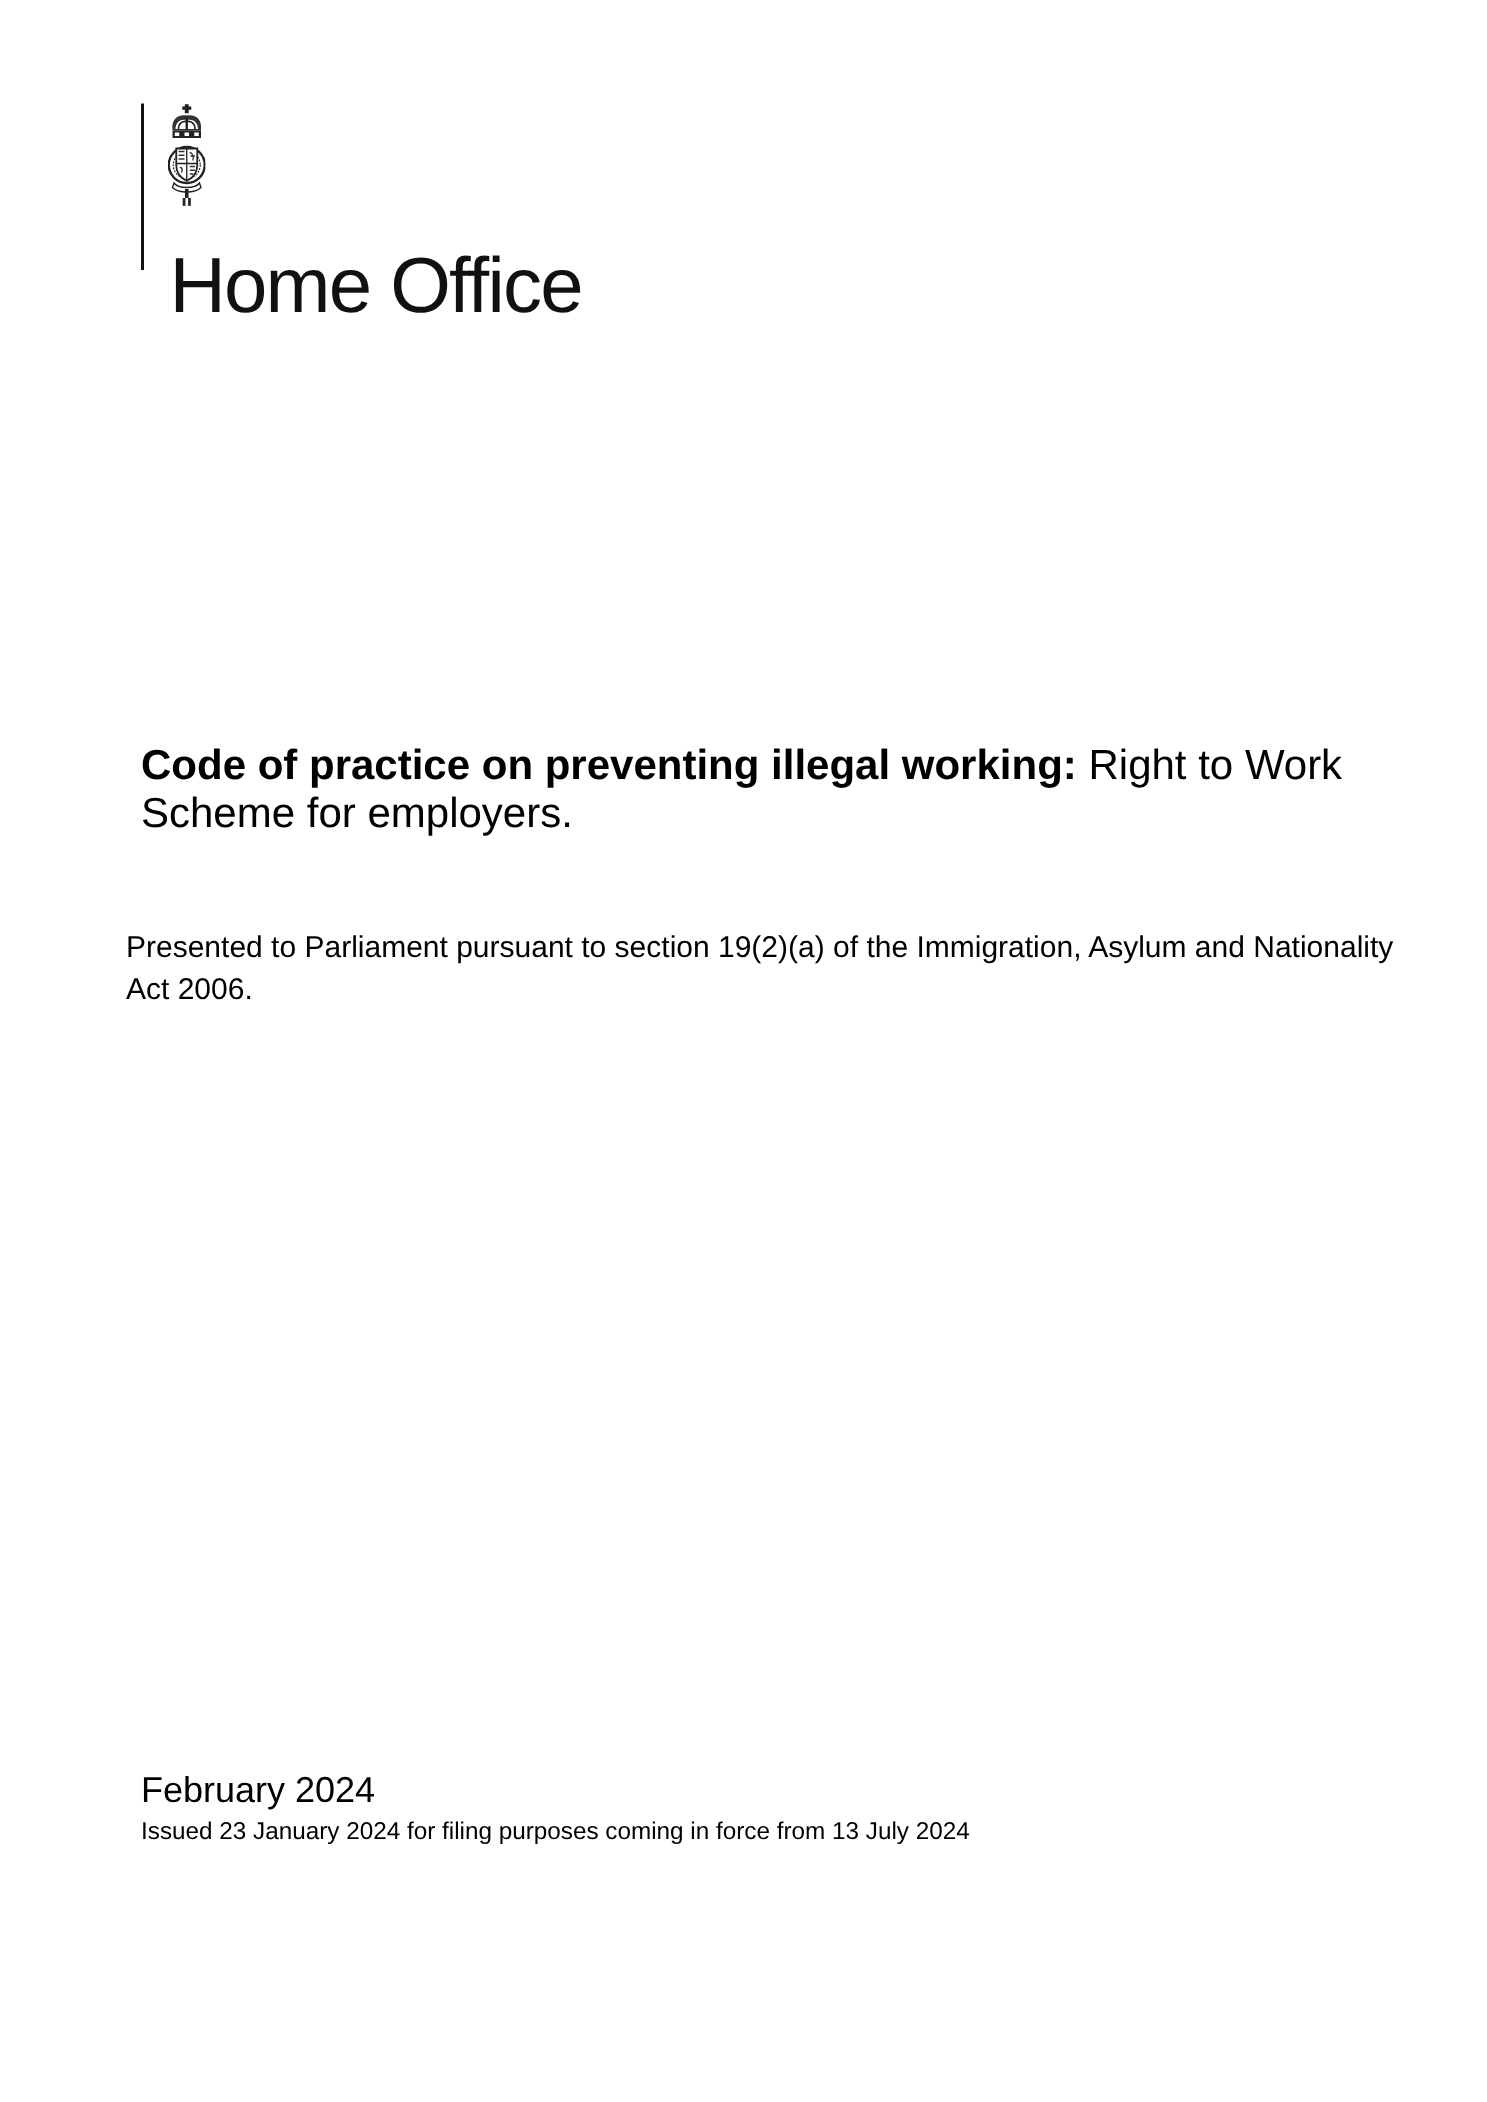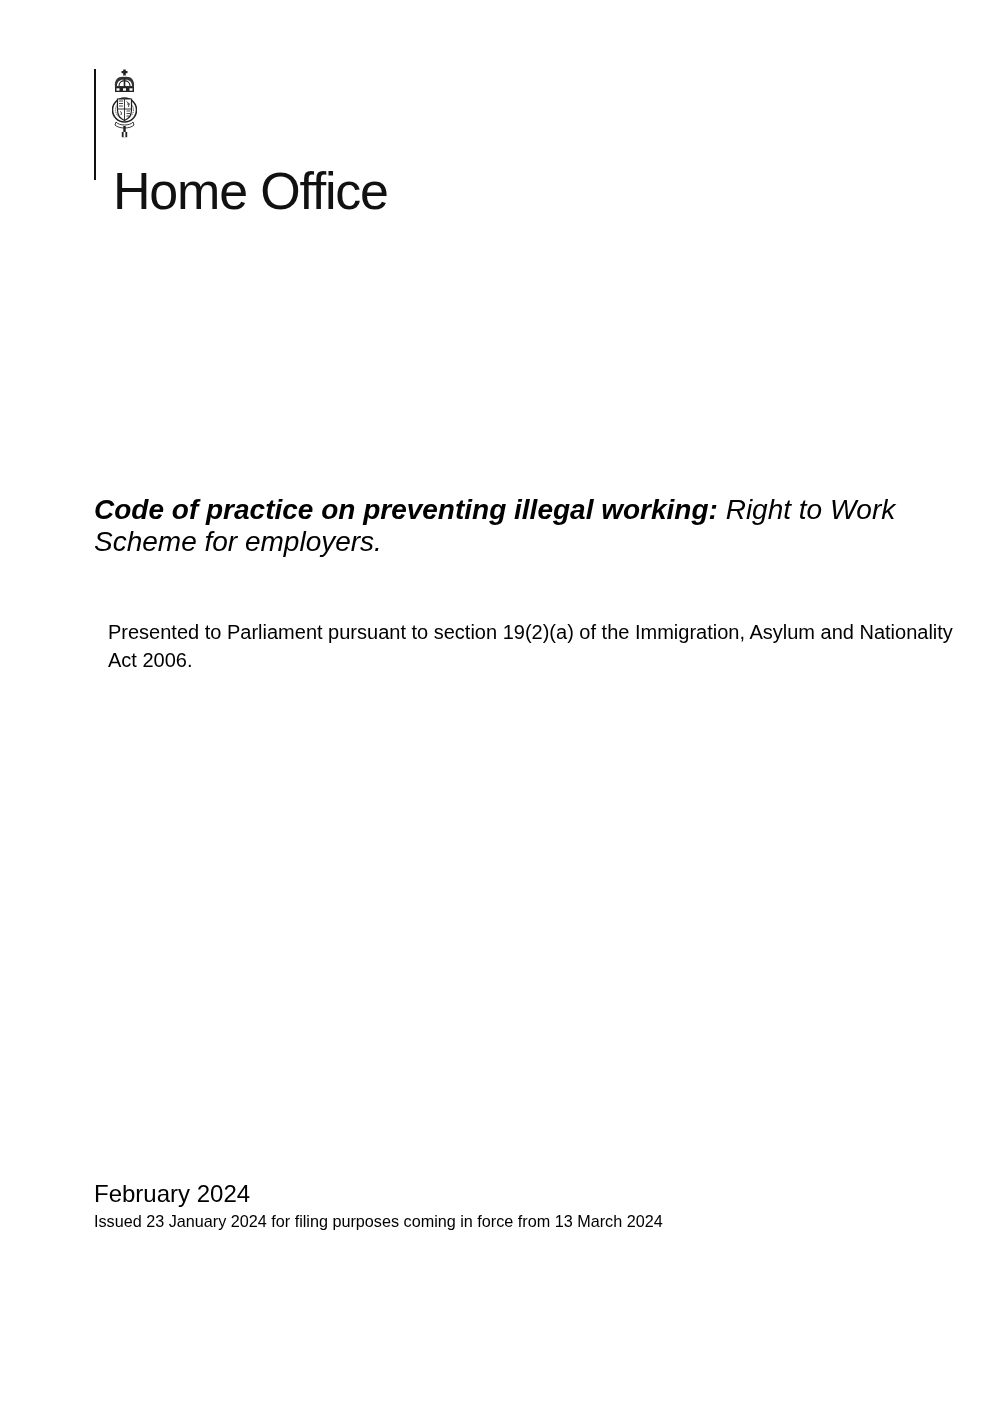--- a/index.html
+++ b/index.html
@@ -50,28 +50,27 @@
     }
     .title {
       position: absolute;
       left: 94px;
       top: 494px;
       width: 820px;
       font-size: 28px;
       line-height: 32px;
       margin: 0;
       font-weight: normal;
-      font-style: italic;
     }
     .title b {
       font-weight: bold;
     }
     .presented {
       position: absolute;
-      left: 108px;
+      left: 84px;
       top: 618px;
       width: 860px;
       font-size: 20px;
       line-height: 28px;
       margin: 0;
     }
     .date {
       position: absolute;
       left: 94px;
       top: 1180px;
@@ -128,13 +127,13 @@
     <rect x="11.6" y="63" width="1.8" height="5.2" fill="#fff"></rect>
   </svg>
   <div class="logo-text">Home Office</div>
 </div>
 
 <h1 class="title"><b>Code of practice on preventing illegal working:</b><span> Right to Work Scheme for employers.</span></h1>
 
 <p class="presented">Presented to Parliament pursuant to section 19(2)(a) of the Immigration, Asylum and Nationality Act 2006.</p>
 
 <div class="date">February 2024</div>
-<div class="issued">Issued 23 January 2024 for filing purposes coming in force from 13 March 2024</div>
+<div class="issued">Issued 23 January 2024 for filing purposes coming in force from 13 July 2024</div>
 
 </body></html>

